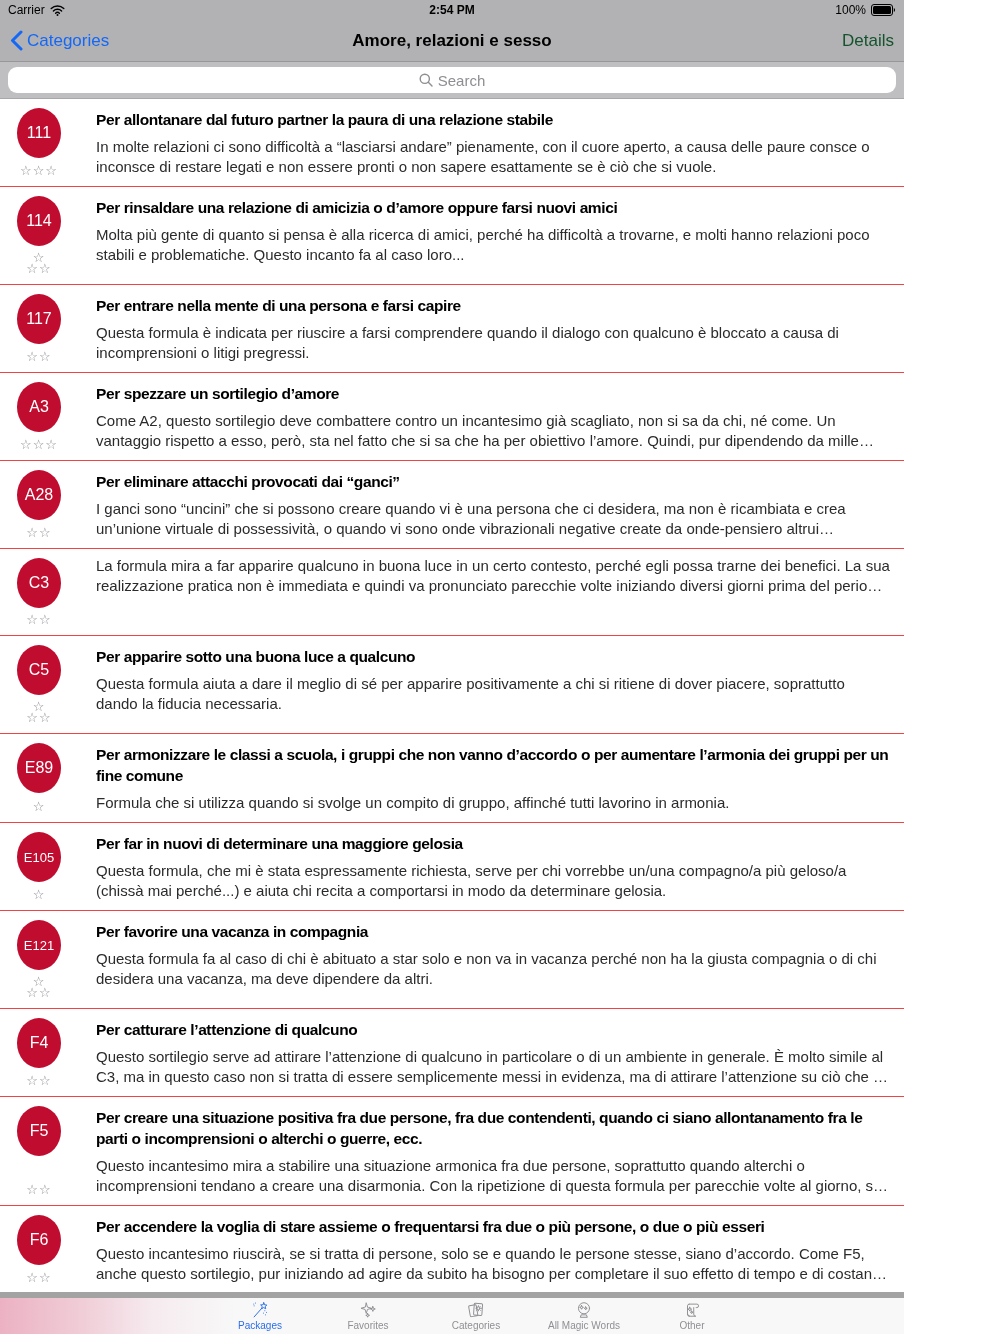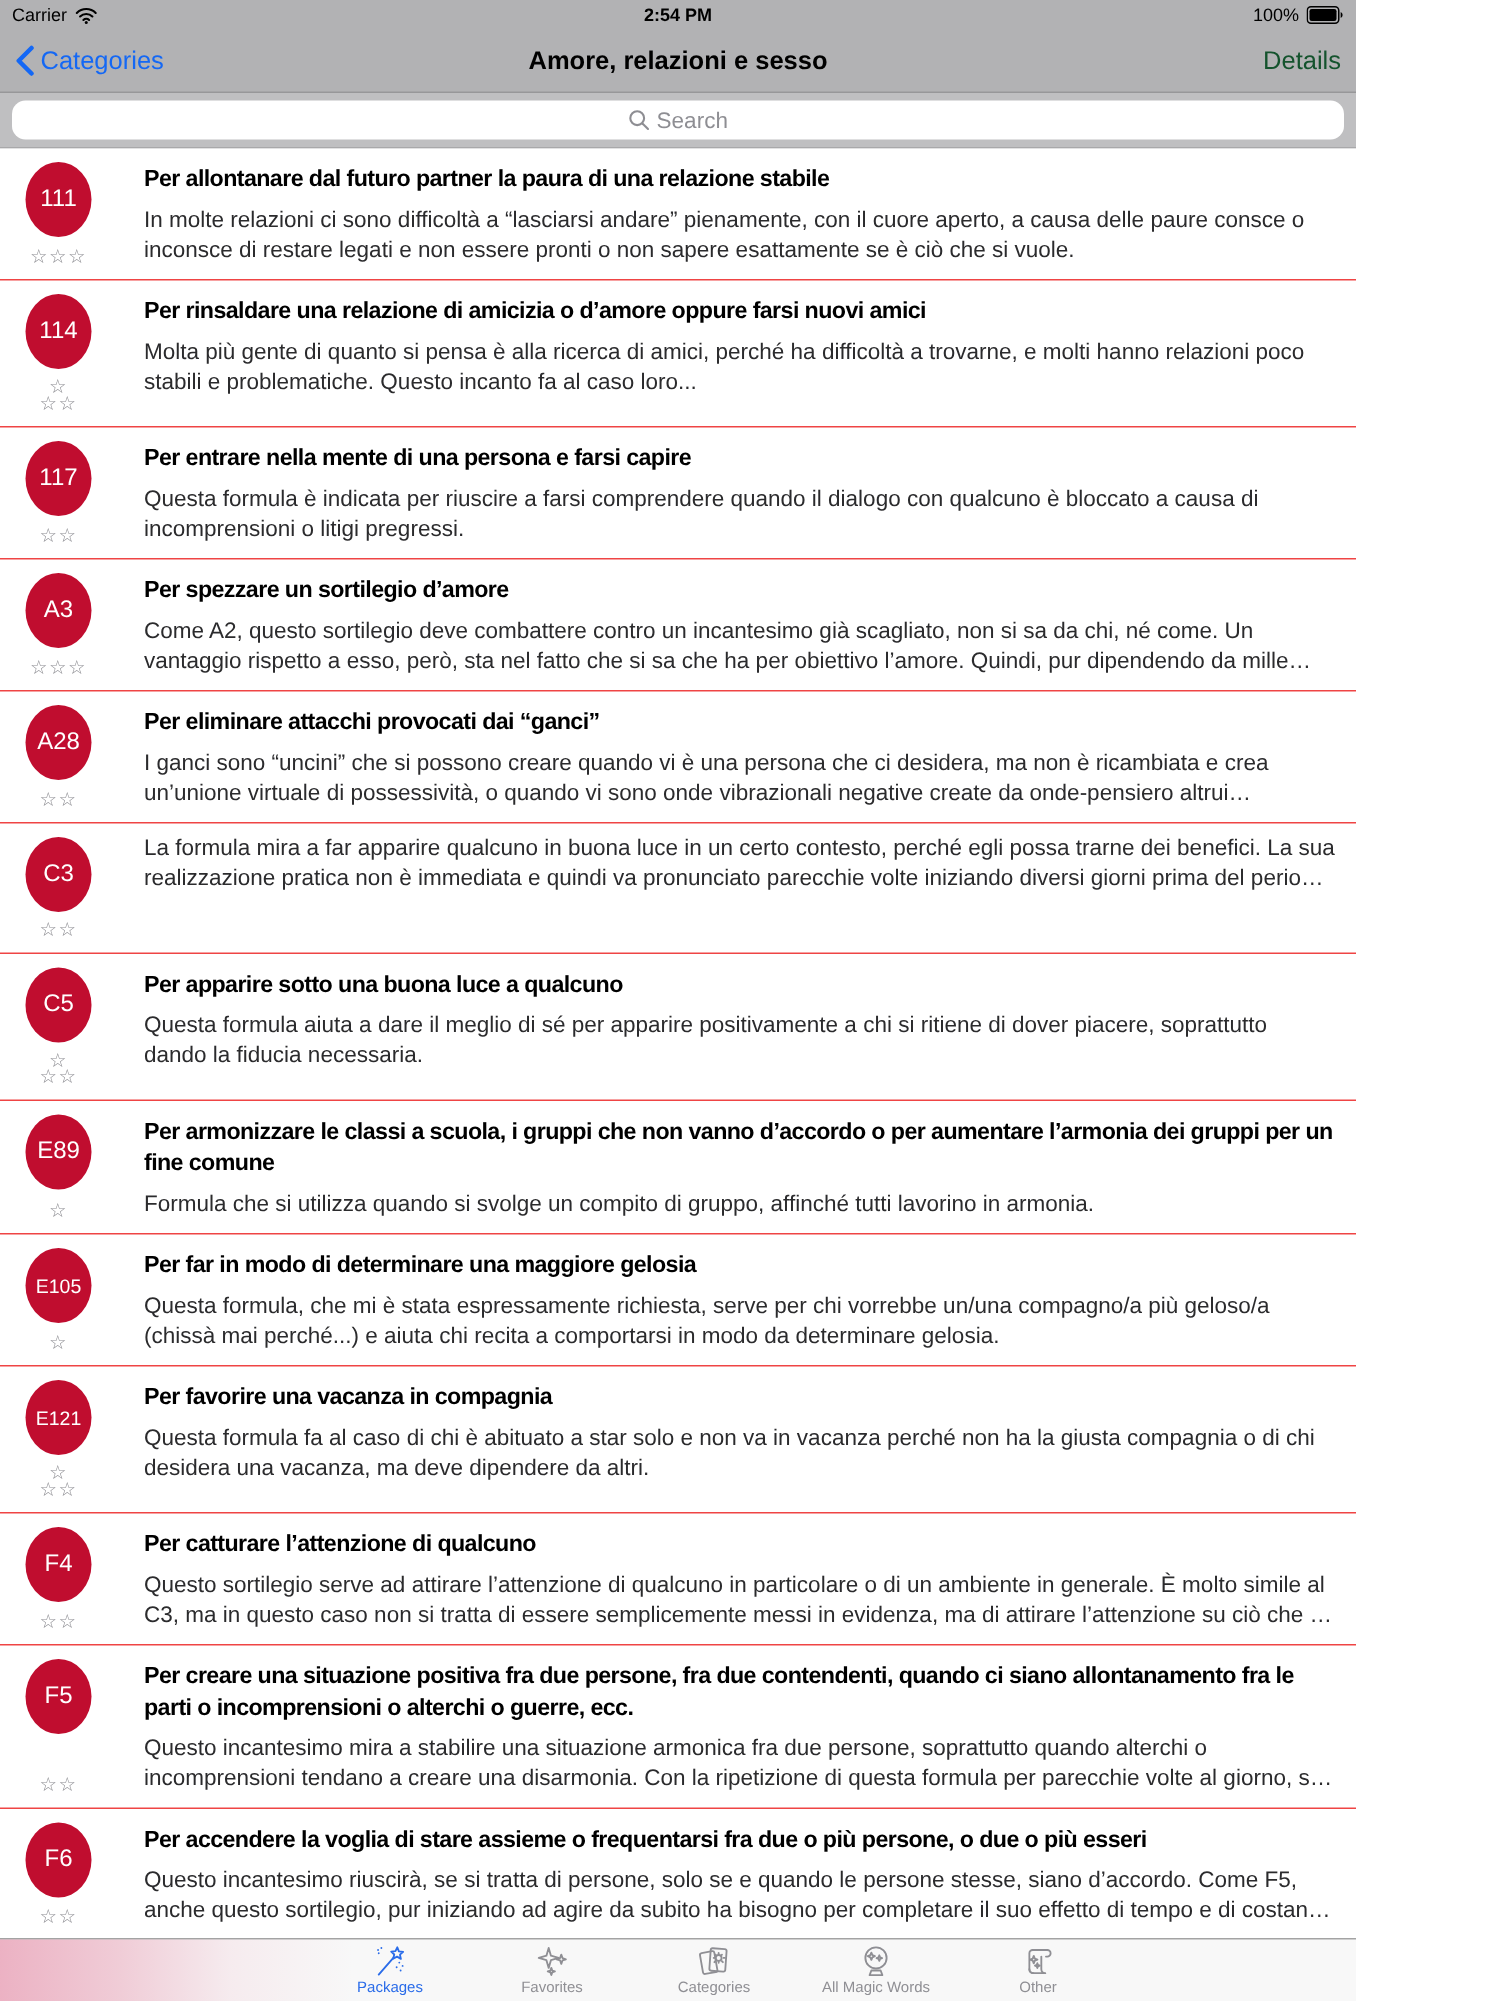--- a/index.html
+++ b/index.html
@@ -36,21 +36,21 @@
   .badge.small { font-size:13px; }
   .stars { color:#8e8e93; font-size:13px; line-height:11px; text-align:center; letter-spacing:1px; margin-top:6px; }
   .stars .srow { display:block; }
   .content { flex:1; padding-right:14px; min-width:0; }
   .row-title { font-size:15.5px; font-weight:bold; letter-spacing:-0.4px; color:#000; line-height:21px;
                margin:3px 0 7px; }
   .row-desc { font-size:15px; color:#2b2b2d; line-height:20px; display:-webkit-box; -webkit-line-clamp:2;
               -webkit-box-orient:vertical; overflow:hidden; }
 
   
-  .tabbar { height:42px; margin-top:auto; background:#f8f8f8; border-top:1px solid #a3a3a3; position:relative;
+  .tabbar { height:42px; margin-top:auto; background:#f8f8f8; border-top:6px solid #a3a3a3; position:relative;
             display:flex; justify-content:center; align-items:stretch; flex:0 0 auto;padding-left:48px; }
   .tab-tint { position:absolute; inset:0; pointer-events:none;
               background:linear-gradient(90deg, rgba(226,120,152,.55) 0%, rgba(228,140,166,.4) 9%,
                          rgba(238,190,205,.22) 17%, rgba(248,248,248,0) 26%); }
   .tab { width:108px; display:flex; flex-direction:column; align-items:center; justify-content:flex-end;
          padding:3px 0 3px; gap:1px; color:#8f8f94; cursor:pointer; z-index:1; }
   .tab.selected { color:#2a6ce9; }
   .tab svg { width:26px; height:26px; }
   .tab-label { font-size:10px; line-height:11px; }
 
@@ -196,21 +196,21 @@
         <div class="row-desc">Formula che si utilizza quando si svolge un compito di gruppo, affinché tutti lavorino in armonia.</div>
       </div>
     </div>
 
     <div class="row">
       <div class="badge-col">
         <div class="badge small">E105</div>
         <div class="stars">☆</div>
       </div>
       <div class="content">
-        <div class="row-title">Per far in modo di determinare una maggiore gelosia</div>
+        <div class="row-title">Per far in nuovi di determinare una maggiore gelosia</div>
         <div class="row-desc">Questa formula, che mi è stata espressamente richiesta, serve per chi vorrebbe un/una compagno/a più geloso/a (chissà mai perché...) e aiuta chi recita a comportarsi in modo da determinare gelosia.</div>
       </div>
     </div>
 
     <div class="row">
       <div class="badge-col">
         <div class="badge small">E121</div>
         <div class="stars">
             <span class="srow">☆</span>
             <span class="srow">☆☆</span>

